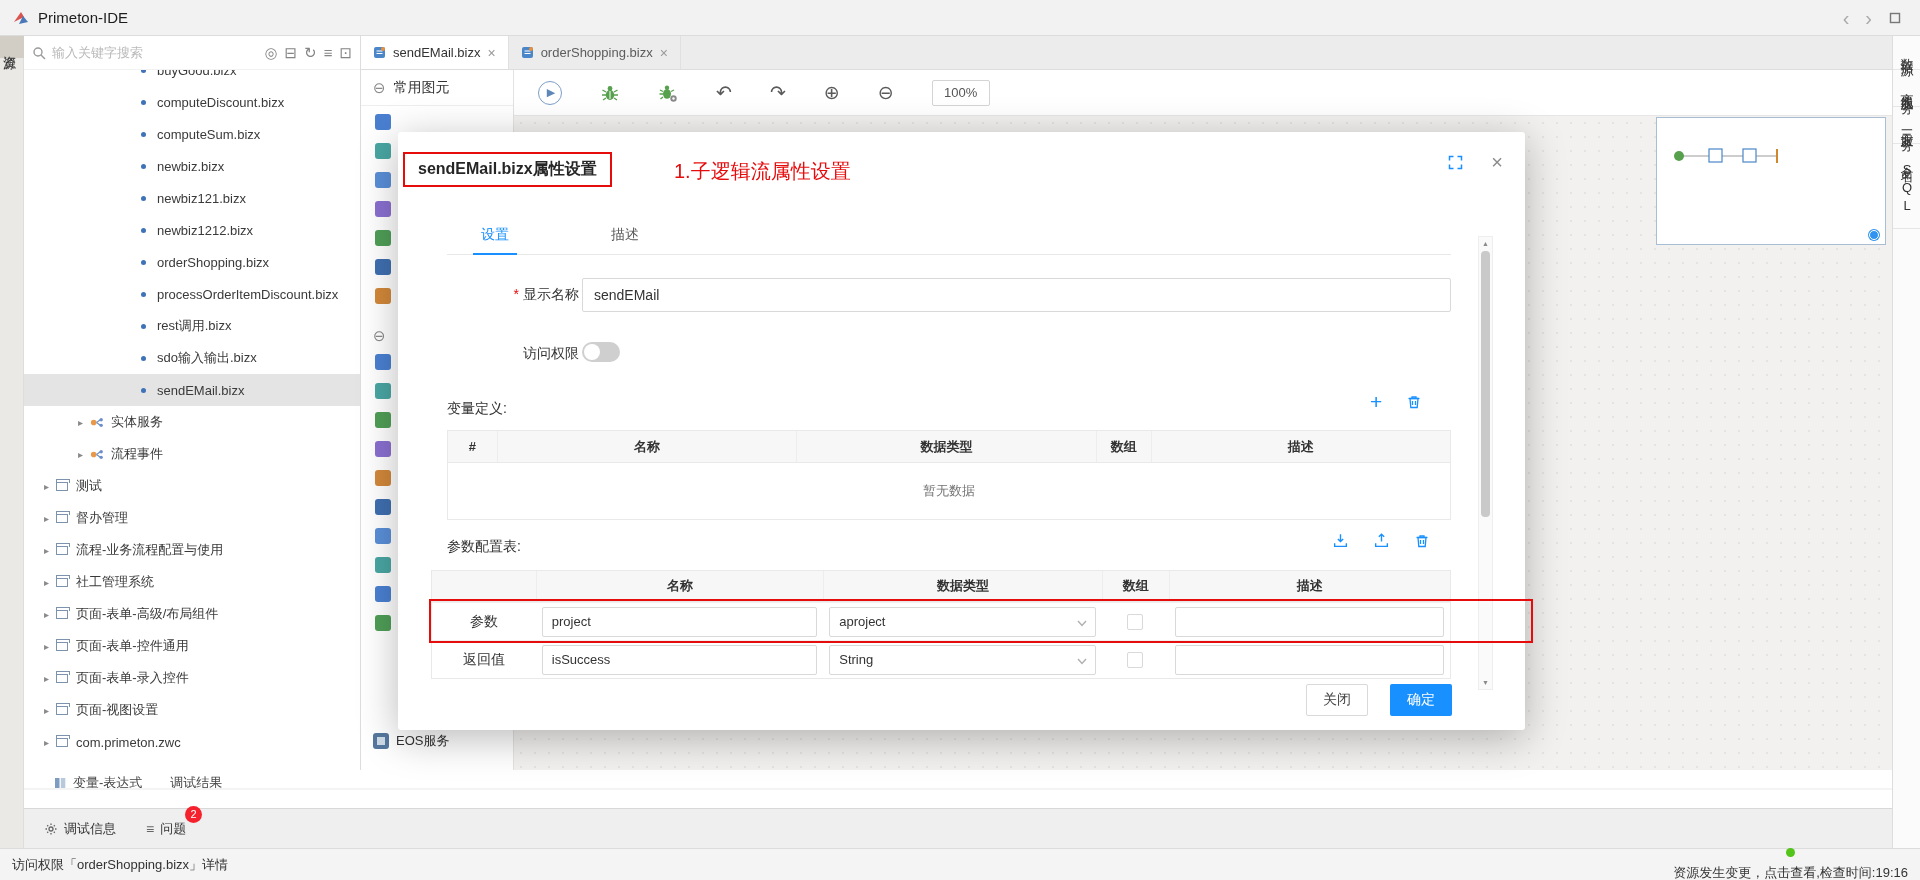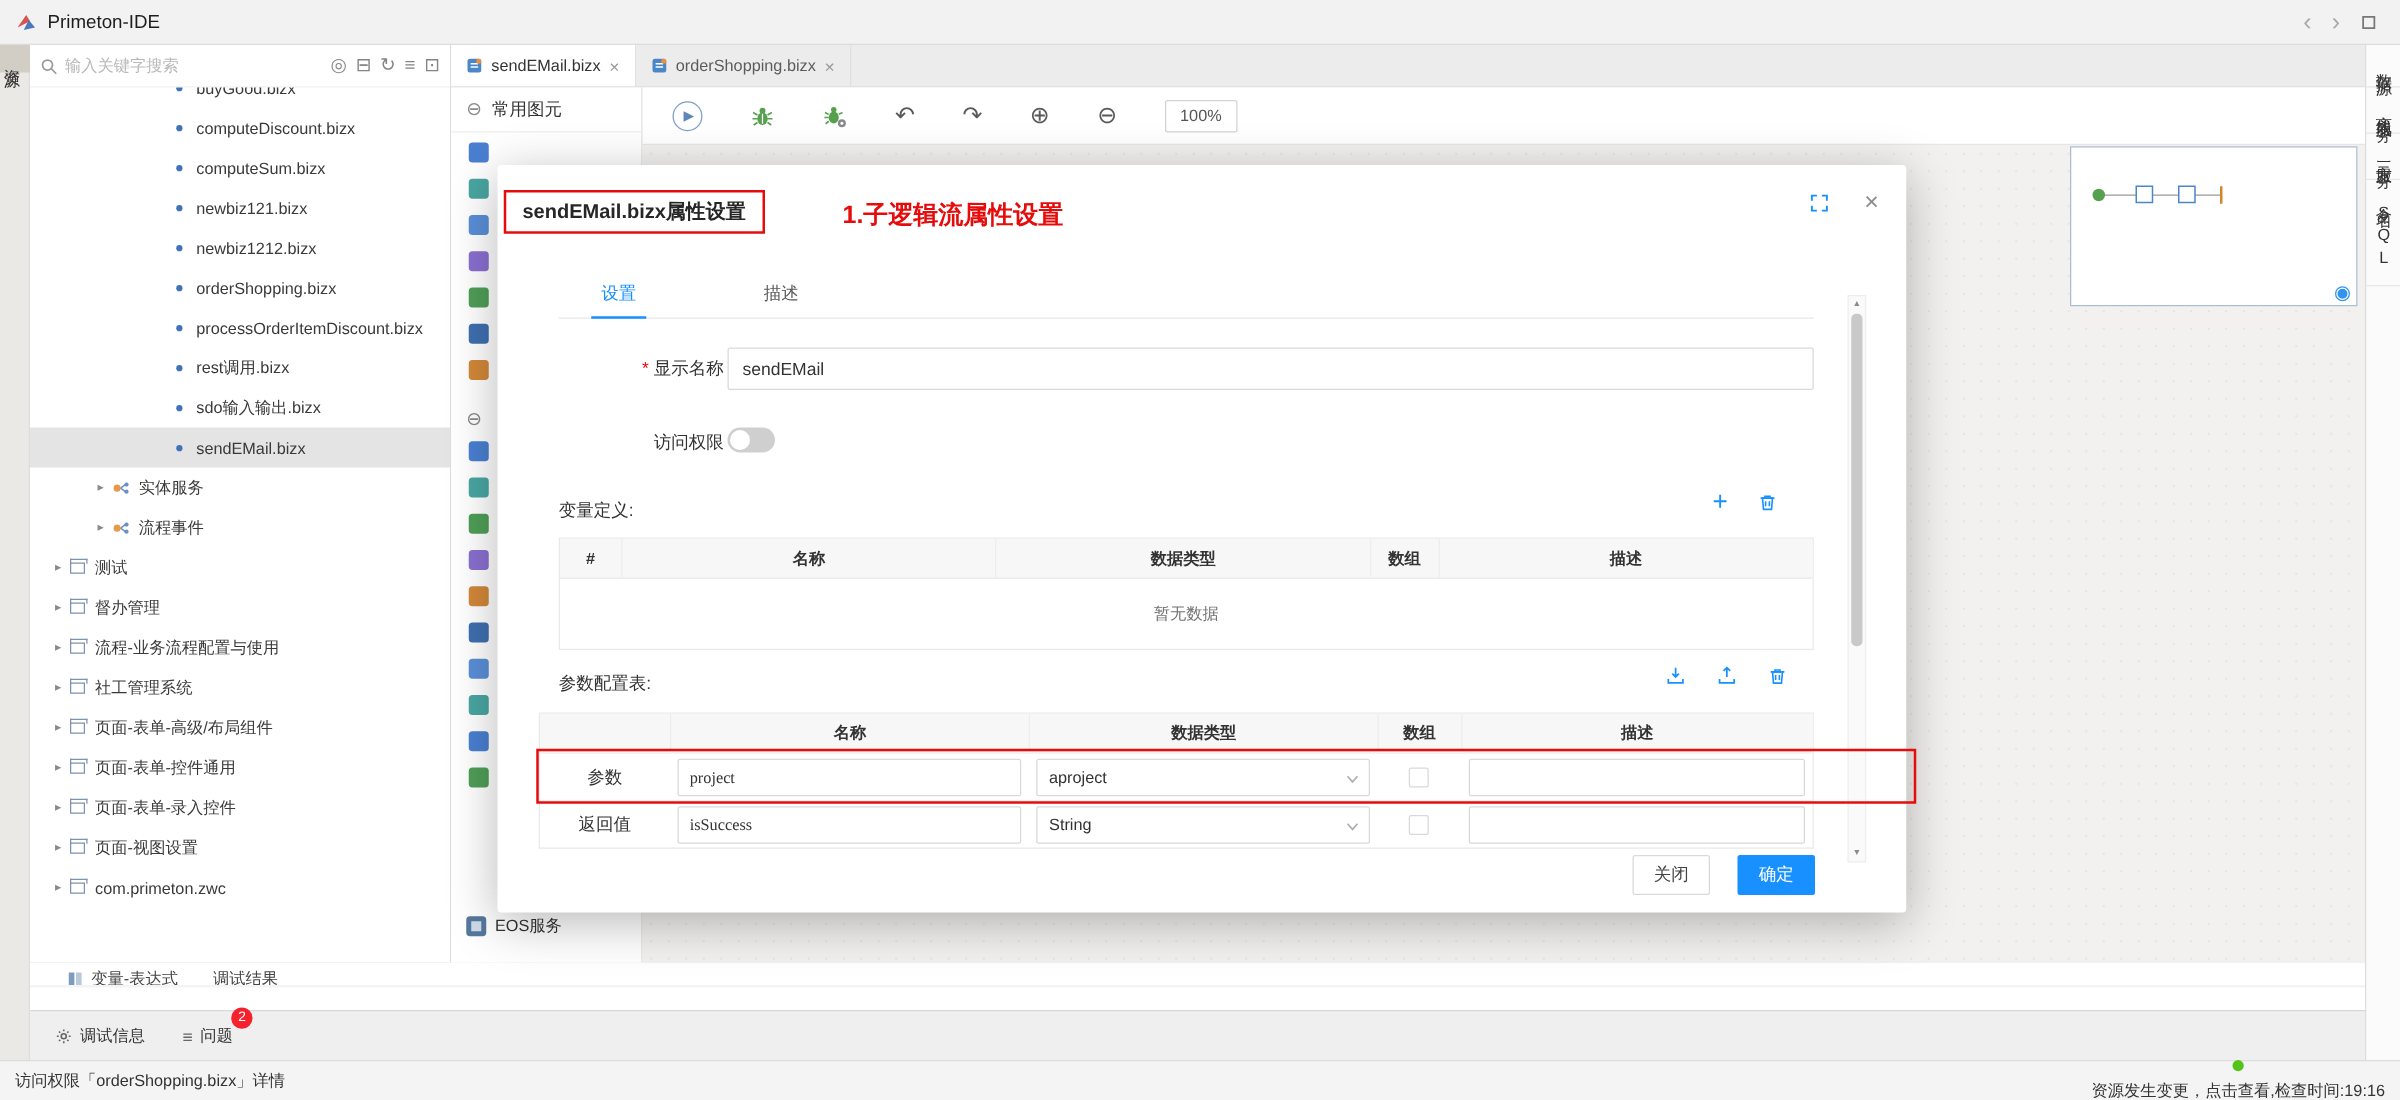--- a/index.html
+++ b/index.html
@@ -96,21 +96,21 @@
   .status-right { margin-left:auto; display:flex; align-items:center; gap:7px; cursor:pointer;flex-direction:column; }
   .gdot { width:9px; height:9px; border-radius:50%; background:#52c41a; }
 
   
   .modal { position:absolute; left:398px; top:132px; width:1127px; height:598px; background:#fff; border-radius:3px;
            box-shadow:0 8px 40px rgba(0,0,0,.28); z-index:50; }
   .modal-close { position:absolute; right:22px; top:20px; font-size:20px; color:#8c8c8c; cursor:pointer; line-height:1; }
   .modal-expand { position:absolute; right:62px; top:23px; cursor:pointer; }
   .mtitle-box { position:absolute; left:5px; top:20px; border:2px solid #e60c0c; padding:5px 13px; display:inline-flex; }
   .mtitle { font-size:16px; font-weight:600; color:#262626; white-space:nowrap; }
-  .mstep { position:absolute; left:276px; top:26px; font-size:20px; color:#e60c0c; font-weight:700; white-space:nowrap;text-align:center; }
+  .mstep { position:absolute; left:276px; top:26px; font-size:20px; color:#e60c0c; font-weight:400; white-space:nowrap;text-align:center; }
   .mtabs { position:absolute; left:49px; top:88px; width:1004px; height:35px; border-bottom:1px solid #e8e8e8; display:flex; gap:74px; padding-left:20px; }
   .mtab { font-size:14px; color:#595959; padding:6px 14px 12px; position:relative; cursor:pointer; }
   .mtab.active { color:#1890ff; }
   .mtab.active::after { content:""; position:absolute; left:6px; right:6px; bottom:-1px; height:2px; background:#1890ff; }
   .fld-label { position:absolute; left:0; width:146px; text-align:right; font-size:14px; color:#333;margin-left:35px; }
   .req { color:#e60c0c; margin-right:4px; }
   .fld-name-input { position:absolute; left:184px; top:146px; width:869px; height:34px; border:1px solid #d9d9d9; border-radius:2px;
                     font-size:14px; padding:0 11px; color:#333; outline:none; font-family:inherit; }
   .toggle { position:absolute; left:184px; top:210px; width:38px; height:20px; border-radius:10px; background:#cfcfcf; cursor:pointer; }
   .toggle::after { content:""; position:absolute; left:2px; top:2px; width:16px; height:16px; border-radius:50%; background:#fff; }
@@ -126,21 +126,21 @@
   .table1 .thead { height:32px; }
   .t1c0{width:49px;} .t1c1{width:300px;} .t1c2{width:300px;} .t1c3{width:55px;} .t1c4{width:300px;}
   .t1-empty { height:56px; display:flex; align-items:center; justify-content:center; color:#737373; font-size:13px; }
   .table2 { left:33px; top:438px; width:1020px; }
   .table2 .thead { height:31px; }
   .t2c0{width:104px;} .t2c1{width:288px;} .t2c2{width:279px;} .t2c3{width:67px;} .t2c4{width:282px;}
   .t2row { display:flex; align-items:center; height:38px; border-top:1px solid #f0f0f0; }
   .t2row > div { display:flex; align-items:center; justify-content:center; }
   .kind-cell { font-size:14px; color:#333;text-align:center; }
   .cell-input { margin:0 6px; height:30px; width:calc(100% - 12px); border:1px solid #d9d9d9; border-radius:2px; font-size:13px;
-                padding:0 9px; color:#333; outline:none; font-family:Liberation Serif, serif; }
+                padding:0 9px; color:#333; outline:none; font-family:Liberation Sans, sans-serif; }
   .cell-select { margin:0 6px; height:30px; width:calc(100% - 12px); border:1px solid #d9d9d9; border-radius:2px; font-size:13px;
                  color:#333; display:flex; align-items:center; padding:0 24px 0 9px; position:relative; cursor:pointer; }
   .cell-select svg { position:absolute; right:8px; top:12px; }
   .cbox { width:16px; height:16px; border:1px solid #d9d9d9; border-radius:2px; background:#fff; appearance:none; cursor:pointer; }
   .btn-close { position:absolute; left:908px; top:552px; width:62px; height:32px; border:1px solid #d9d9d9; background:#fff;
                border-radius:2px; font-size:14px; color:#444; cursor:pointer; font-family:inherit; }
   .btn-ok { position:absolute; left:992px; top:552px; width:62px; height:32px; border:none; background:#1890ff; color:#fff;
             border-radius:2px; font-size:14px; cursor:pointer; font-family:inherit; }
   .mscroll { position:absolute; left:1080px; top:104px; width:15px; height:454px; background:#fafafa; border:1px solid #eee; }
   .sarrow { position:absolute; left:0; width:13px; height:13px; display:flex; align-items:center; justify-content:center;
@@ -195,20 +195,24 @@
           <span class="dot"></span>
           <span class="tlabel">buyGood.bizx</span>
         </div>
       <div class="titem lvl3">
           <span class="dot"></span>
           <span class="tlabel">computeDiscount.bizx</span>
         </div>
       <div class="titem lvl3">
           <span class="dot"></span>
           <span class="tlabel">computeSum.bizx</span>
+        </div>
+      <div class="titem lvl3">
+          <span class="dot"></span>
+          <span class="tlabel">newbiz.bizx</span>
         </div>
       <div class="titem lvl3">
           <span class="dot"></span>
           <span class="tlabel">newbiz121.bizx</span>
         </div>
       <div class="titem lvl3">
           <span class="dot"></span>
           <span class="tlabel">newbiz1212.bizx</span>
         </div>
       <div class="titem lvl3">

